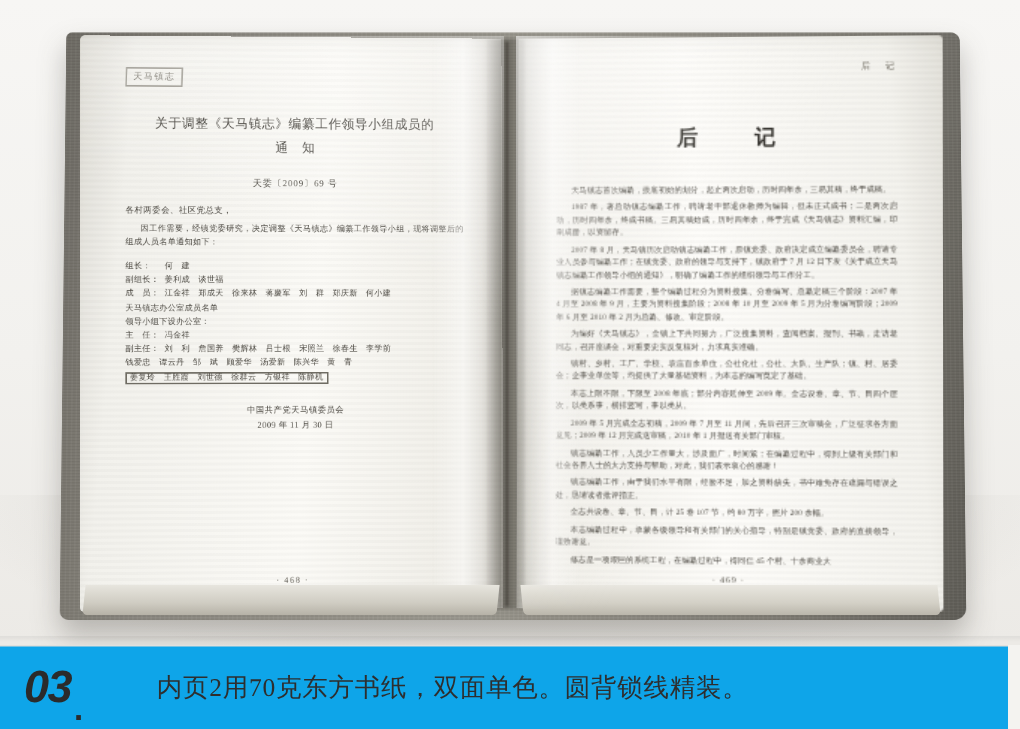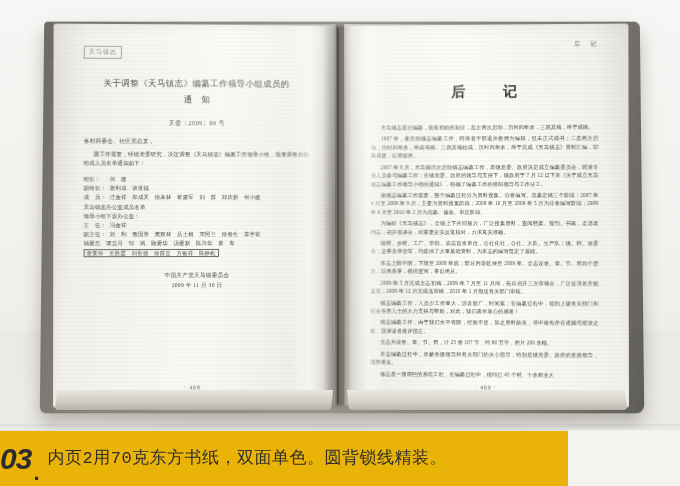--- a/index.html
+++ b/index.html
@@ -271,25 +271,26 @@
     position: absolute;
     left: 16px; top: 10px; width: 282px; height: 382px;
     background: linear-gradient(200deg, rgba(255,255,255,.35) 0%, rgba(255,255,255,0) 40%);
     pointer-events: none;
   }
 
   
   .caption {
     position: absolute;
     left: 0; top: 430px;
-    width: 568px; height: 56px;
-    background: #eab308;
+    width: 672px; height: 56px;
+    background: #0ea5e9;
     border-top: 1px solid #e2e0dc;
     display: flex;
     align-items: center;
+    padding-left: 16px;
     box-sizing: border-box;
   }
   .cap-num {
     font-family: "Liberation Sans", sans-serif;
     font-weight: 700;
     font-style: italic;
     font-size: 30px;
     color: #2b2b2b;
     letter-spacing: -1px;
     line-height: 1;
@@ -298,25 +299,26 @@
     font-family: "Liberation Sans", sans-serif;
     font-weight: 700;
     font-size: 22px;
     color: #2b2b2b;
     margin: 0 8px 0 2px;
     line-height: 1;
     align-self: flex-end;
     padding-bottom: 2px;
   }
   .cap-text {
-    font-family: Liberation Mono, monospace;
+    font-family: Liberation Serif, serif;
     font-size: 17px;
     color: #2e2e2e;
     letter-spacing: .5px;
     line-height: 1;
+    margin-left: 41px;
   }
   .cap-rule {
     position: absolute;
     left: 0; top: 424px; width: 680px; height: 4px;
     background: linear-gradient(180deg, rgba(0,0,0,.05), rgba(0,0,0,0));
   }
 </style>
 </head>
 <body>
 

